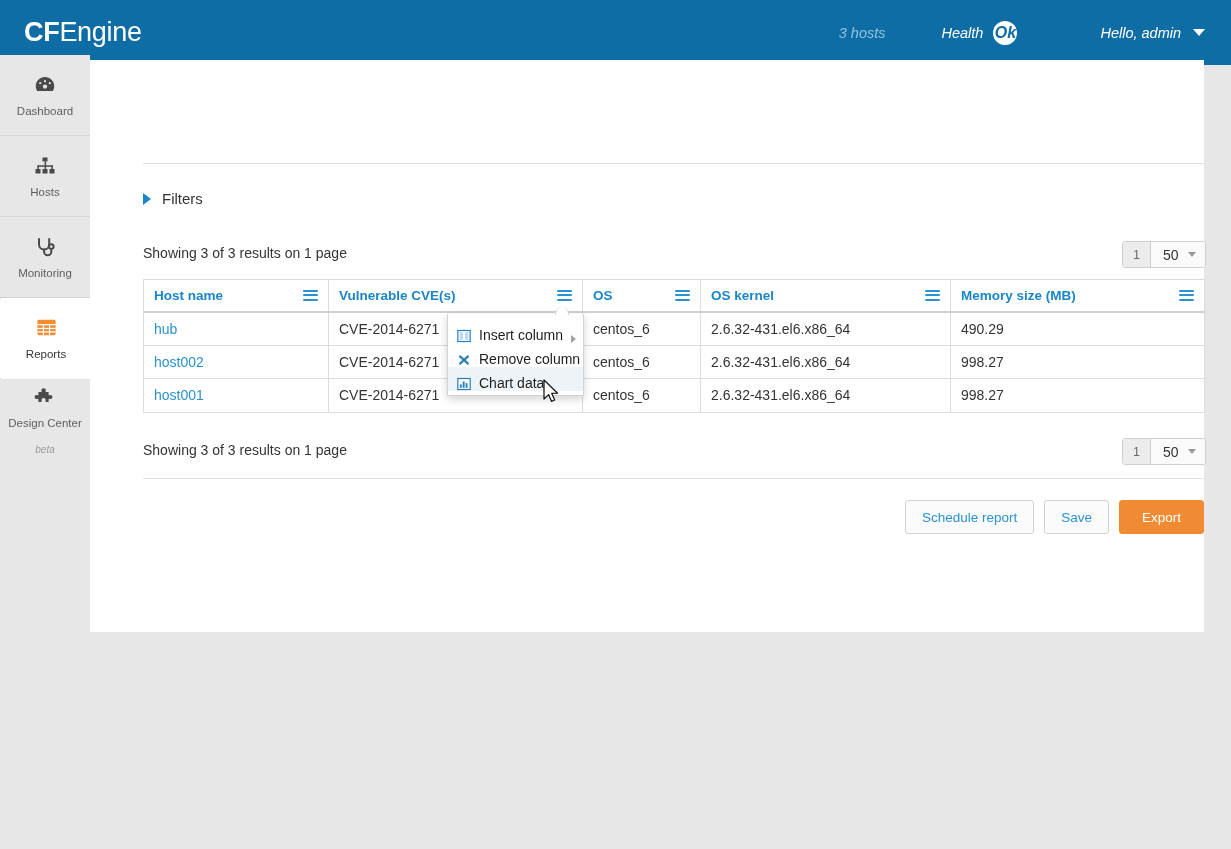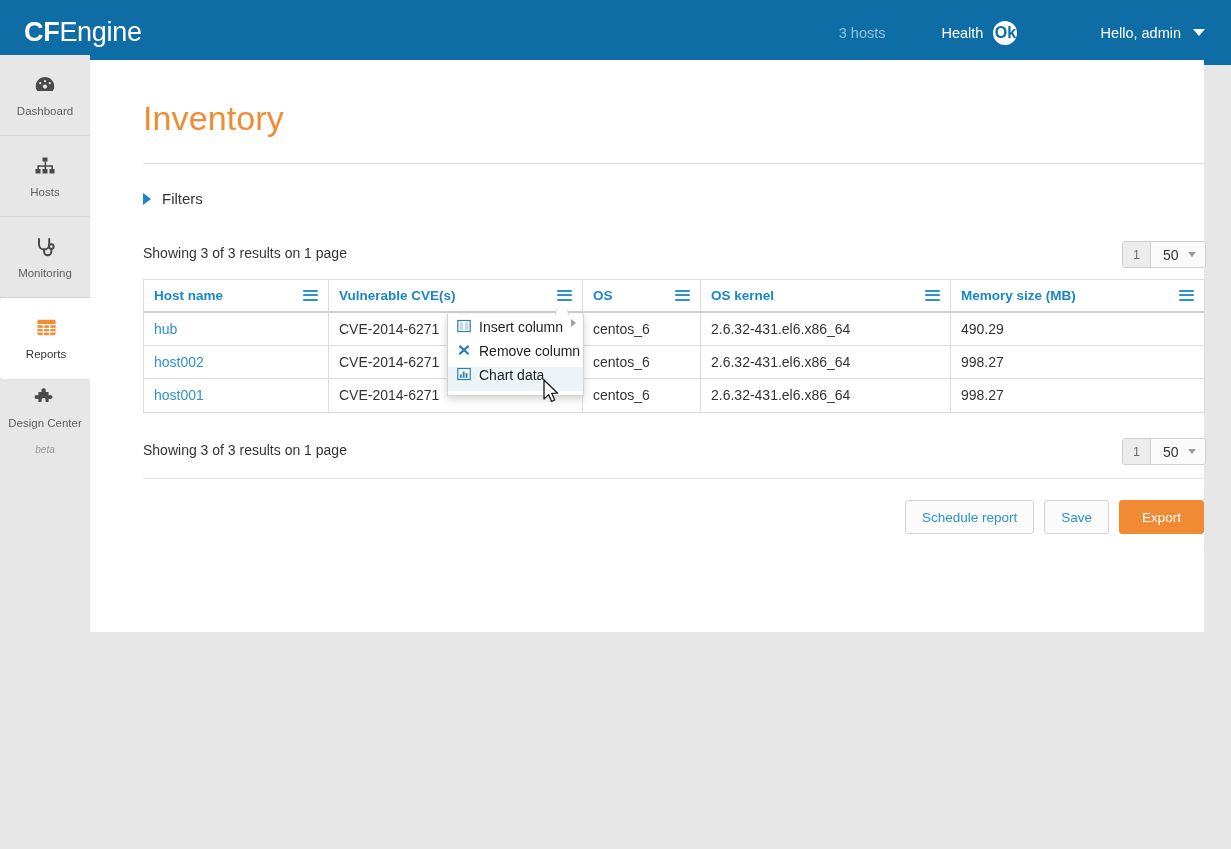--- a/index.html
+++ b/index.html
@@ -26,20 +26,21 @@
     line-height: 1;
     user-select: none;
   }
   .logo .bold { font-weight: bold; }
   .logo .light { font-weight: normal; }
 
   .topbar-right {
     margin-left: auto;
     display: flex; align-items: center;
     height: 100%;
+    font-style: italic;
   }
   .hosts-count {
     color: #8fc3e0;
     font-size: 14.5px;
     margin-right: 56px;
   }
   .health-wrap {
     display: flex; align-items: center;
     margin-right: 60px;
   }
@@ -209,21 +210,21 @@
     left: 447px; top: 314px;
     width: 137px;
     background: #ffffff;
     border: 1px solid #d3d3d3;
     border-top: none;
     box-shadow: 0 3px 8px rgba(0,0,0,0.18);
     z-index: 20;
     padding: 5px 0 4px 0;
   }
   .ctx-item {
-    display: flex; align-items: flex-start;
+    display: flex; align-items: flex-end;
     height: 24px;
     padding: 0 8px 0 9px;
     font-size: 14px; color: #1e1e1e;
     cursor: pointer;
     position: relative;
   }
   .ctx-item.highlight { background: #eef3f7; }
   .ctx-icon {
     width: 14px; height: 14px; margin-right: 8px;
     display: flex; align-items: center; justify-content: center;
@@ -365,21 +366,20 @@
         <path fill="#4a4a4a" d="M10.8 3.2c1.2 0 2 .9 2 1.8 0 .5-.3.8-.3 1.2 0 .5.4.8.9.8h2.2v2.4c0 .5.3.9.8.9.4 0 .7-.3 1.2-.3.9 0 1.8.8 1.8 2s-.9 2-1.8 2c-.5 0-.8-.3-1.2-.3-.5 0-.8.4-.8.9v2.3h-2.4c-.5 0-.9-.3-.9-.8 0-.4.3-.7.3-1.2 0-.9-.8-1.8-2-1.8s-2 .9-2 1.8c0 .5.3.8.3 1.2 0 .5-.4.8-.9.8H5.4v-2.3c0-.5-.3-.9-.8-.9-.4 0-.7.3-1.2.3-.9 0-1.8-.8-1.8-2s.9-2 1.8-2c.5 0 .8.3 1.2.3.5 0 .8-.4.8-.9V7h2.4c.5 0 .9-.3.9-.8 0-.4-.3-.7-.3-1.2 0-.9.9-1.8 2.4-1.8z"></path>
       </svg>
     </span>
     <span class="nav-label">Design Center</span>
     <span class="nav-sub">beta</span>
   </div>
 </div>
 
 <div class="card">
 
-  <div class="page-title">Inventory</div>
   <div class="title-rule"></div>
 
   <div class="filters">
     <span class="chev-right"></span>
     <span class="flabel">Filters</span>
   </div>
 
   <div class="results-top">Showing 3 of 3 results on 1 page</div>
 
   <div class="pager top">

